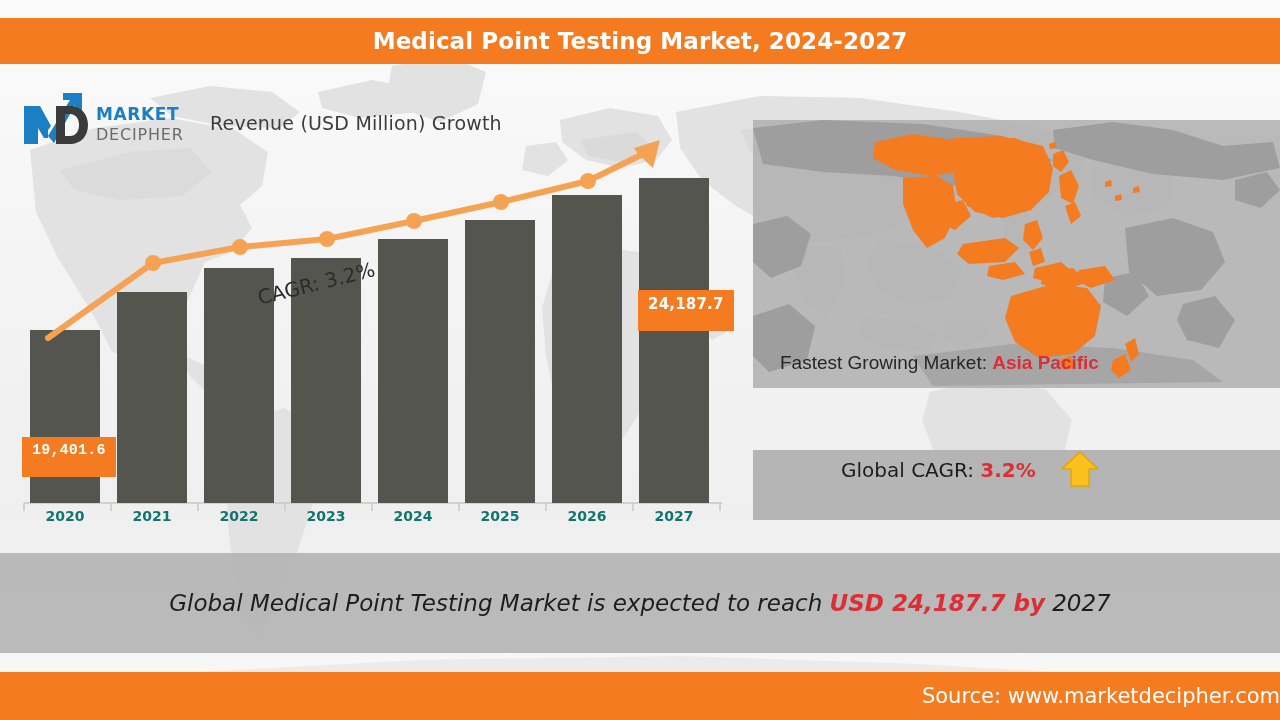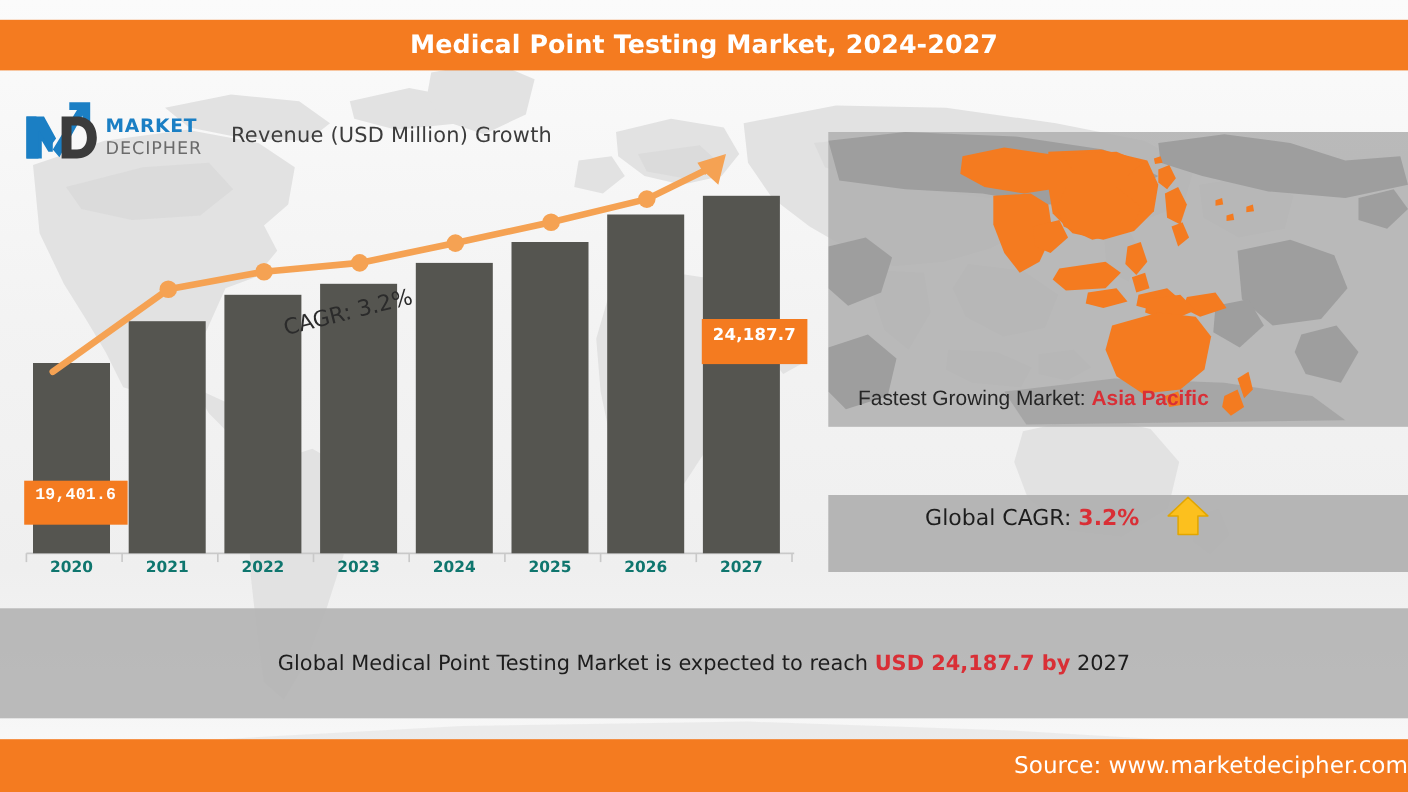--- a/index.html
+++ b/index.html
@@ -64,21 +64,21 @@
   .cagr-panel{position:absolute;left:753px;top:450px;width:527px;height:70px;
      background:rgba(176,176,176,0.92);z-index:22;display:flex;align-items:flex-start;}
   .cagr-panel-text{margin-left:88px;font-size:20px;color:#1d1d1d;
      font-family:"DejaVu Sans", sans-serif;white-space:nowrap;}
   .cagr-panel-text .hl{color:#d92f36;font-weight:700;}
   .uparrow{margin-left:18px;display:inline-block;vertical-align:middle;}
 
   
   .banner{position:absolute;left:0;top:553px;width:1280px;height:100px;
      background:rgba(180,180,180,0.92);z-index:25;display:flex;align-items:center;justify-content:center;}
-  .banner-text{font-size:19px;color:#1d1d1d;font-family:"DejaVu Sans", sans-serif;white-space:nowrap;}
+  .banner-text{font-size:23px;color:#1d1d1d;font-family:"DejaVu Sans", sans-serif;white-space:nowrap;font-style:italic;}
   .banner-text .hl{color:#d92f36;font-weight:700;}
 </style>
 </head>
 <body>
 
 <div id="stage">
 
   <div class="basewash"></div>
 
   <div class="worldmap">

